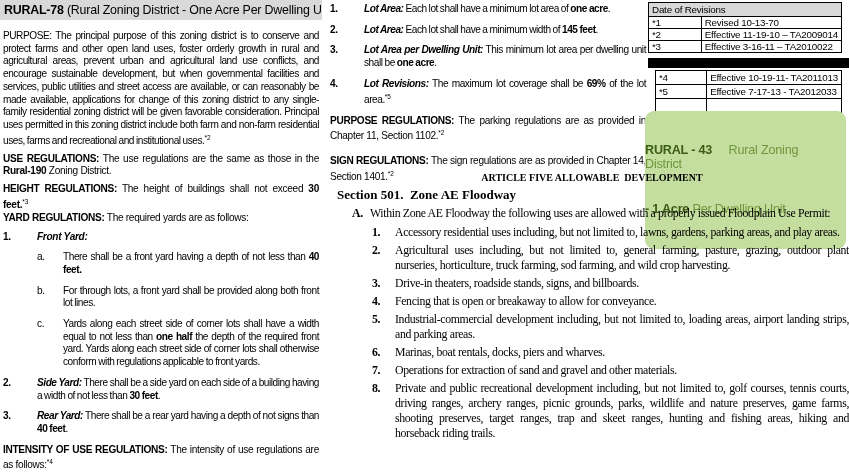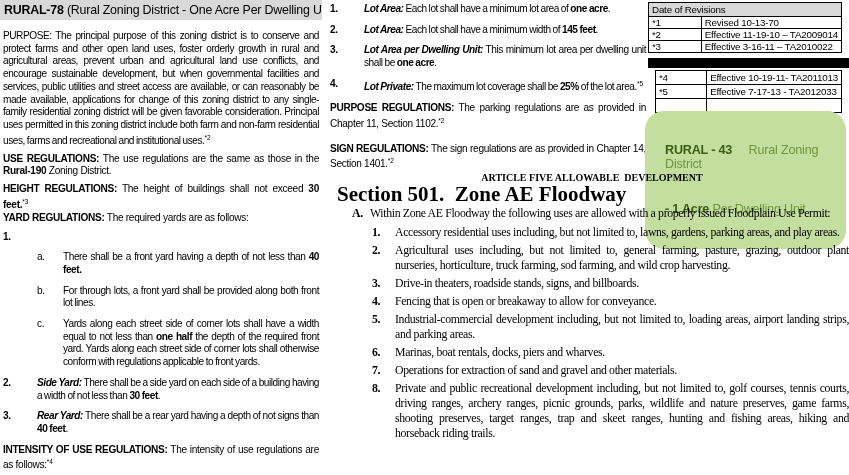--- a/index.html
+++ b/index.html
@@ -41,31 +41,31 @@
   .t1 td{height:11px;margin-left:30px;}
   .t1 .th{height:13px;background:var(--table-header-bg);}
   .t1 .c1{width:50px;}
   .band{width:201px;height:10px;background:var(--band-color);margin-top:5px;}
   .t2{margin:2px 0 0 7px;width:187px;}
   .t2 td{height:13px;}
   .t2 .c1{width:52px;}
 
   
   .badge{position:absolute;left:645px;top:111px;width:201px;box-sizing:border-box;
-         background:var(--badge-bg);border-radius:19px;padding:2px 8px 3px 20px;
+         background:var(--badge-bg);border-radius:9px;padding:2px 8px 3px 0;
          font-size:12.6px;line-height:14.8px;letter-spacing:-0.2px;
          color:var(--badge-light);white-space:pre-wrap;}
 
   
   .article{position:absolute;left:335px;top:170px;width:514px;
            font-family:"Liberation Serif",serif;font-size:11.8px;line-height:15px;
            letter-spacing:-0.35px;}
   .art-heading{text-align:center;font-weight:bold;font-size:10px;white-space:pre;
                margin:0 0 2px 0;letter-spacing:0;}
-  .sec-heading{font-weight:bold;font-size:21px;white-space:pre;margin:0 0 4px 2px;
+  .sec-heading{font-weight:bold;font-size:13px;white-space:pre;margin:0 0 4px 2px;
                letter-spacing:0;}
   .intro{display:flex;margin:0 0 4px 17px;}
   .intro-num{flex:none;width:18px;font-weight:bold;}
   .a-item{display:flex;margin:0 0 3px 37px;}
   .a-num{flex:none;width:23px;font-weight:bold;}
   .a-body{flex:1;text-align:justify;}
 </style>
 </head>
 <body>
 
@@ -74,20 +74,21 @@
   <div class="title-bar"><span class="b">RURAL-78</span><span> (Rural Zoning District - One Acre Per Dwelling Unit)</span></div>
 
   <div class="left-flow sans">
     <div class="para tight"><span>PURPOSE: The principal purpose of this zoning district is to conserve and protect farms and other open land uses, foster orderly growth in rural and agricultural areas, prevent urban and agricultural land use conflicts, and encourage sustainable development, but when governmental facilities and services, public utilities and street access are available, or can reasonably be made available, applications for change of this zoning district to any single-family residential zoning district will be given favorable consideration.  Principal uses permitted in this zoning district include both farm and non-farm residential uses, farms and recreational and institutional uses.</span><span class="sup">*2</span></div>
     <div class="para"><span class="b">USE REGULATIONS:</span><span> The use regulations are the same as those in the </span><span class="b">Rural-190</span><span> Zoning District.</span></div>
     <div class="para mb0"><span class="b">HEIGHT REGULATIONS:</span><span> The height of buildings shall not exceed </span><span class="b">30 feet.</span><span class="sup">*3</span></div>
     <div class="para mb6"><span class="b">YARD REGULATIONS:</span><span> The required yards are as follows:</span></div>
 
     <div class="flex-item">
       <span class="num">1.</span>
+      <span class="body"><span class="b i">Front Yard:</span></span>
     </div>
     <div class="sub">
       <span class="sub-letter">a.</span>
       <span class="body tight"><span>There shall be a front yard having a depth of not less than </span><span class="b">40 feet.</span></span>
     </div>
     <div class="sub">
       <span class="sub-letter">b.</span>
       <span class="body tight"><span>For through lots, a front yard shall be provided along both front lot lines.</span></span>
     </div>
     <div class="sub">
@@ -114,21 +115,21 @@
     <div class="flex-item mb10">
       <span class="num">2.</span>
       <span class="body tight"><span class="b i">Lot Area:</span><span> Each lot shall have a minimum width of </span><span class="b">145 feet</span><span>.</span></span>
     </div>
     <div class="flex-item mb10">
       <span class="num">3.</span>
       <span class="body tight"><span class="b i">Lot Area per Dwelling Unit:</span><span> This minimum lot area per dwelling unit shall be </span><span class="b">one acre</span><span>.</span></span>
     </div>
     <div class="flex-item">
       <span class="num">4.</span>
-      <span class="body tight"><span class="b i">Lot Private:</span><span> The maximum lot coverage shall be </span><span class="b">25%</span><span> of the lot area.</span><span class="sup">*5</span></span>
+      <span class="body tight"><span class="b i">Lot Revisions:</span><span> The maximum lot coverage shall be </span><span class="b">69%</span><span> of the lot area.</span><span class="sup">*5</span></span>
     </div>
     <div class="para mb12"><span class="b">PURPOSE REGULATIONS:</span><span> The parking regulations are as provided in Chapter 11, Section 1102.</span><span class="sup">*2</span></div>
     <div class="para"><span class="b">SIGN REGULATIONS:</span><span> The sign regulations are as provided in Chapter 14, Section 1401.</span><span class="sup">*2</span></div>
   </div>
 
   <div class="rev-area">
     <table class="t1">
       <tbody>
           <tr>
         <td class="th" colspan="2">Date of Revisions</td>

